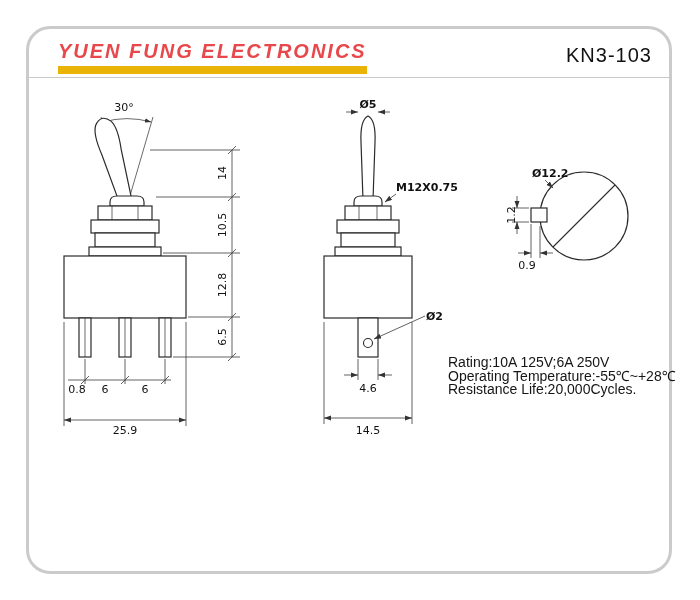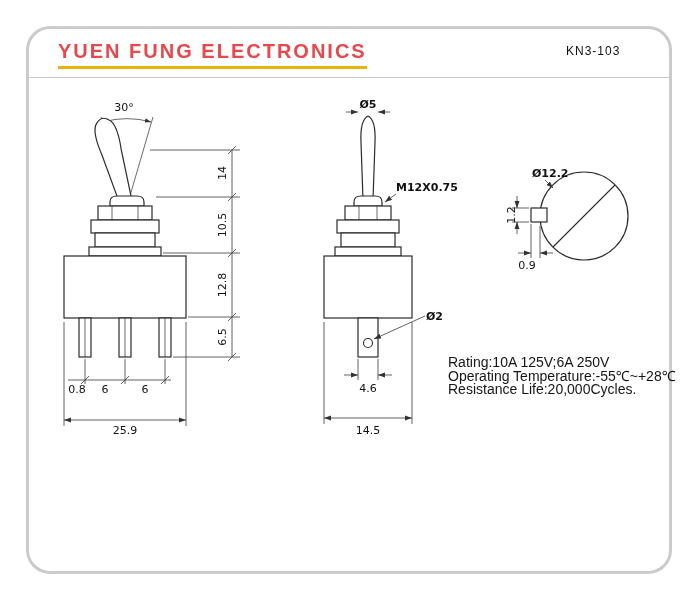--- a/index.html
+++ b/index.html
@@ -6,26 +6,26 @@
   body{
     width:700px;height:600px;position:relative;background:#fff;overflow:hidden;
     font-family:"Liberation Sans",sans-serif;
   }
   .frame{
     position:absolute;left:26px;top:26px;width:640px;height:542px;
     border:3px solid #cbcbcb;border-radius:24px;background:#fff;
   }
   .brand{
     position:absolute;left:58px;top:40px;
-    font-weight:bold;font-size:20px;letter-spacing:2px;
-    color:#e8474b;border-bottom:3px solid #eab308;padding-bottom:3px;
+    font-style:italic;font-weight:bold;font-size:20px;letter-spacing:2px;
+    color:#e8474b;border-bottom:8px solid #eab308;padding-bottom:3px;
     white-space:nowrap;
   }
   .model{
-    position:absolute;left:566px;top:44px;font-size:12px;letter-spacing:1px;color:#111;
+    position:absolute;left:566px;top:44px;font-size:20px;letter-spacing:1px;color:#111;
   }
   .header-rule{
     position:absolute;left:29px;top:77px;width:642px;height:1px;background:#c9c9c9;
   }
   svg.draw{position:absolute;left:0;top:0;}
   .ol{fill:#fff;stroke:#2b2b2b;stroke-width:1.2;}
   .ln{fill:none;stroke:#2b2b2b;stroke-width:1.1;}
   .thin{fill:none;stroke:#2b2b2b;stroke-width:0.7;}
   .dim{fill:none;stroke:#3a3a3a;stroke-width:0.8;}
   svg text{font-family:"DejaVu Sans",sans-serif;font-size:11px;fill:#111;stroke:none;}

